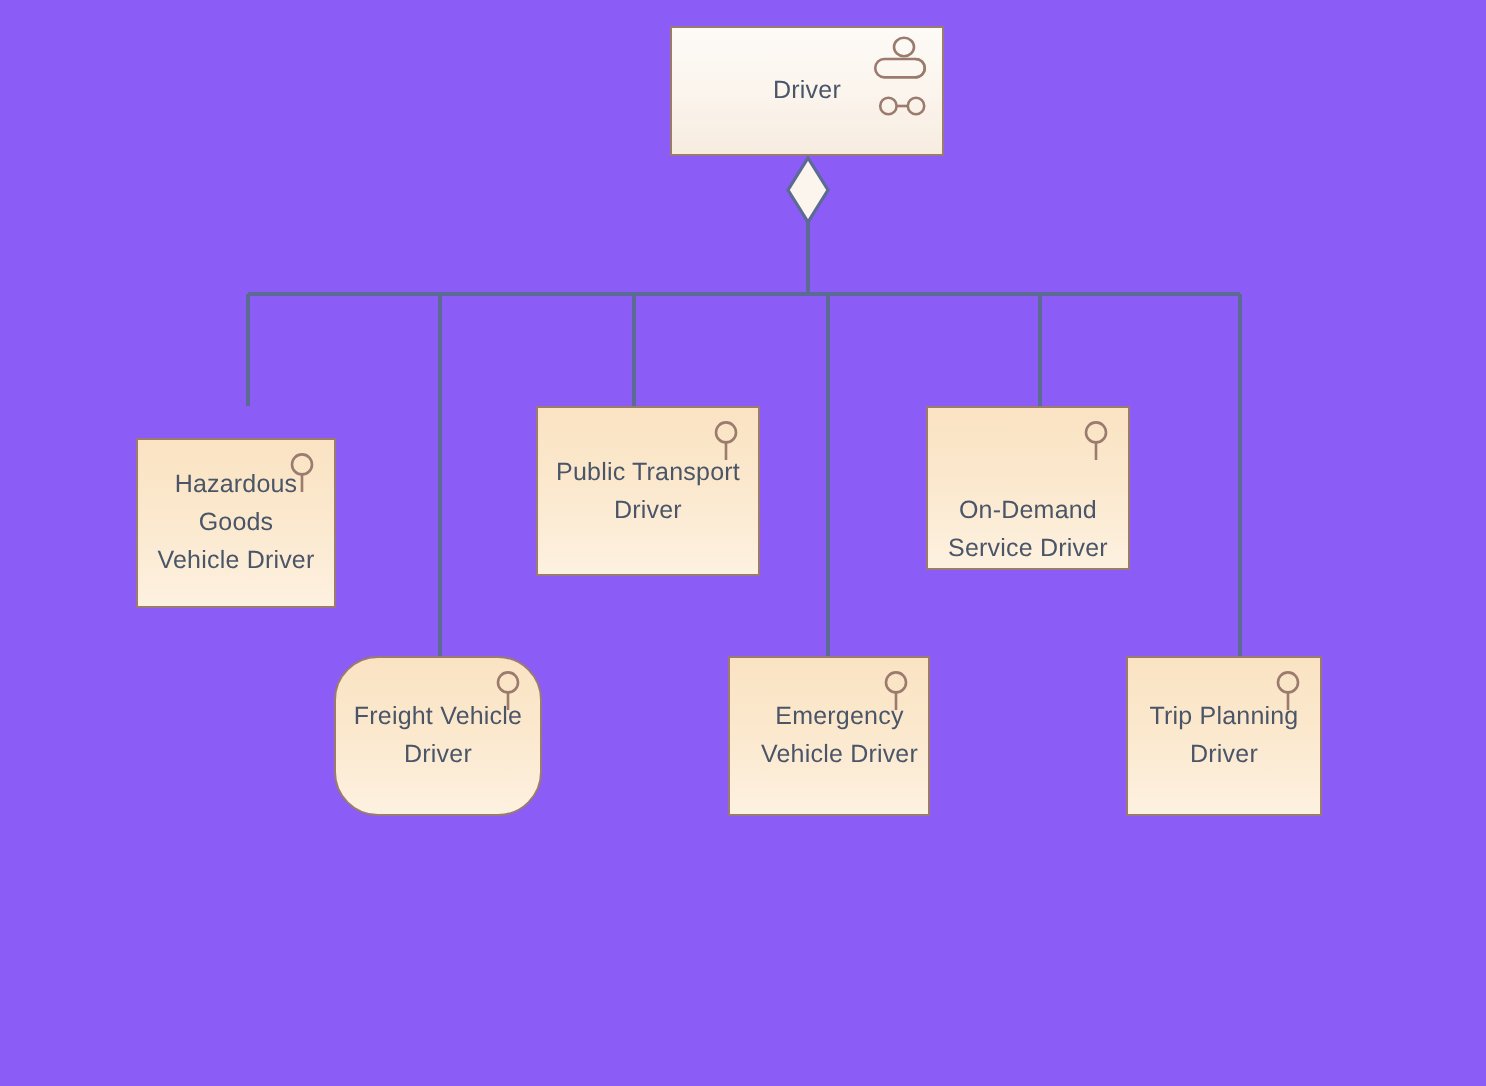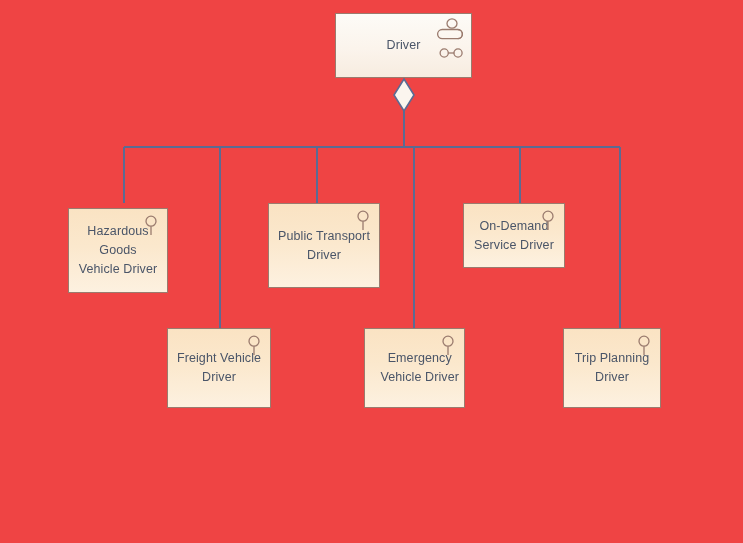--- a/index.html
+++ b/index.html
@@ -8,21 +8,21 @@
     padding: 0;
     background: #ffffff;
   }
   body {
     font-family: "Liberation Sans", "DejaVu Sans", sans-serif;
   }
   #canvas {
     position: relative;
     width: 743px;
     height: 543px;
-    background: #ef4444;
+    background: #8b5cf6;
     overflow: hidden;
   }
   #edge-layer {
     position: absolute;
     left: 0;
     top: 0;
     width: 743px;
     height: 543px;
     pointer-events: none;
   }
@@ -105,21 +105,21 @@
     <span class="icon icon-role-line">
       <svg width="24" height="12" viewBox="0 0 24 12">
         <circle cx="5.2" cy="6" r="4.1" fill="none" stroke="#9a7b6e" stroke-width="1.3"></circle>
         <line x1="9.3" y1="6" x2="15.4" y2="6" stroke="#9a7b6e" stroke-width="1.3"></line>
         <circle cx="19" cy="6" r="4.1" fill="none" stroke="#9a7b6e" stroke-width="1.3"></circle>
       </svg>
     </span>
     <span class="node-label">Driver</span>
   </div>
 
-  <div class="node child" style="left:68px; top:208px; width:100px; height:85px;">
+  <div class="node child" style="left:68px; top:219px; width:100px; height:85px;">
     <span class="icon icon-stakeholder">
       <svg width="16" height="22" viewBox="0 0 16 22">
         <circle cx="8" cy="6.2" r="5" fill="none" stroke="#9a7b6e" stroke-width="1.3"></circle>
         <line x1="8" y1="11.2" x2="8" y2="20" stroke="#9a7b6e" stroke-width="1.3"></line>
       </svg>
     </span>
     <span class="node-label">Hazardous Goods
 Vehicle Driver</span>
   </div>
 
@@ -127,32 +127,32 @@
     <span class="icon icon-stakeholder">
       <svg width="16" height="22" viewBox="0 0 16 22">
         <circle cx="8" cy="6.2" r="5" fill="none" stroke="#9a7b6e" stroke-width="1.3"></circle>
         <line x1="8" y1="11.2" x2="8" y2="20" stroke="#9a7b6e" stroke-width="1.3"></line>
       </svg>
     </span>
     <span class="node-label">Public Transport
 Driver</span>
   </div>
 
-  <div class="node child" style="left:463px; top:203px; width:102px; height:65px;">
+  <div class="node child" style="left:463px; top:203px; width:102px; height:82px;align-items:flex-end;">
     <span class="icon icon-stakeholder">
       <svg width="16" height="22" viewBox="0 0 16 22">
         <circle cx="8" cy="6.2" r="5" fill="none" stroke="#9a7b6e" stroke-width="1.3"></circle>
         <line x1="8" y1="11.2" x2="8" y2="20" stroke="#9a7b6e" stroke-width="1.3"></line>
       </svg>
     </span>
     <span class="node-label">On-Demand
 Service Driver</span>
   </div>
 
-  <div class="node child" style="left:167px; top:328px; width:104px; height:80px;">
+  <div class="node child" style="left:167px; top:328px; width:104px; height:80px;border-radius:22px;">
     <span class="icon icon-stakeholder">
       <svg width="16" height="22" viewBox="0 0 16 22">
         <circle cx="8" cy="6.2" r="5" fill="none" stroke="#9a7b6e" stroke-width="1.3"></circle>
         <line x1="8" y1="11.2" x2="8" y2="20" stroke="#9a7b6e" stroke-width="1.3"></line>
       </svg>
     </span>
     <span class="node-label">Freight Vehicle
 Driver</span>
   </div>
 

